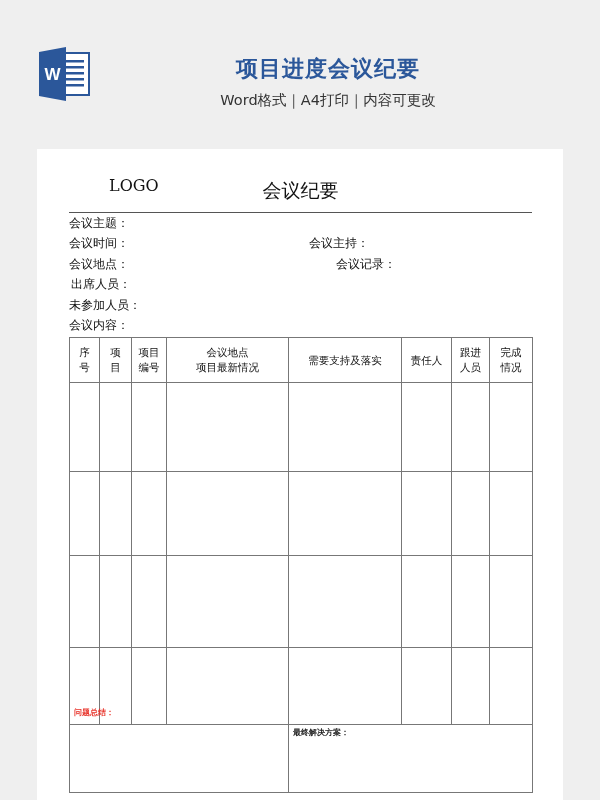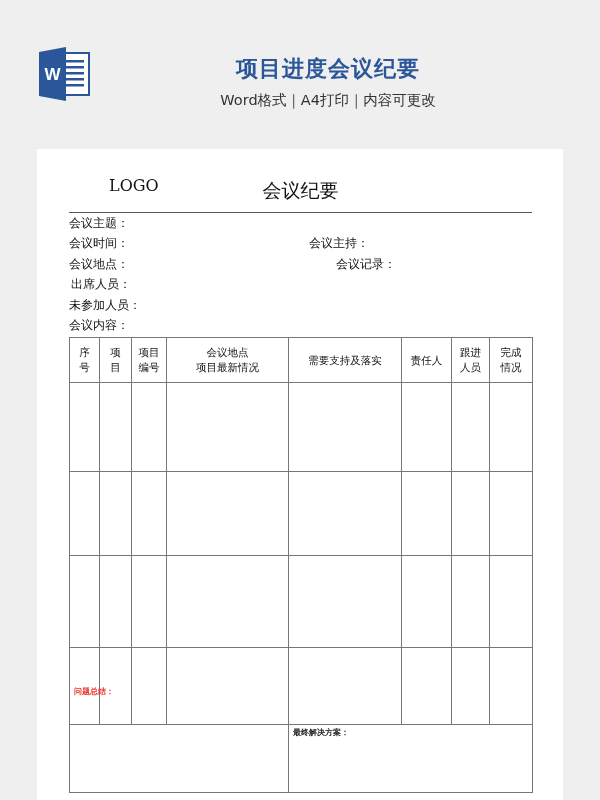--- a/index.html
+++ b/index.html
@@ -156,14 +156,14 @@
     <td></td>
     <td></td>
   </tr>
   <tr style="height:68px">
     <td colspan="4"></td>
     <td colspan="4"></td>
   </tr>
 </tbody>
   </table>
 
-<div class="summary-label" style="left:74px; top:686px; color:#e8332a;">问题总结：</div>
+<div class="summary-label" style="left:74px; top:707px; color:#e8332a;">问题总结：</div>
 <div class="summary-label" style="left:293px; top:727px; color:#222;">最终解决方案：</div>
 
 </body></html>

